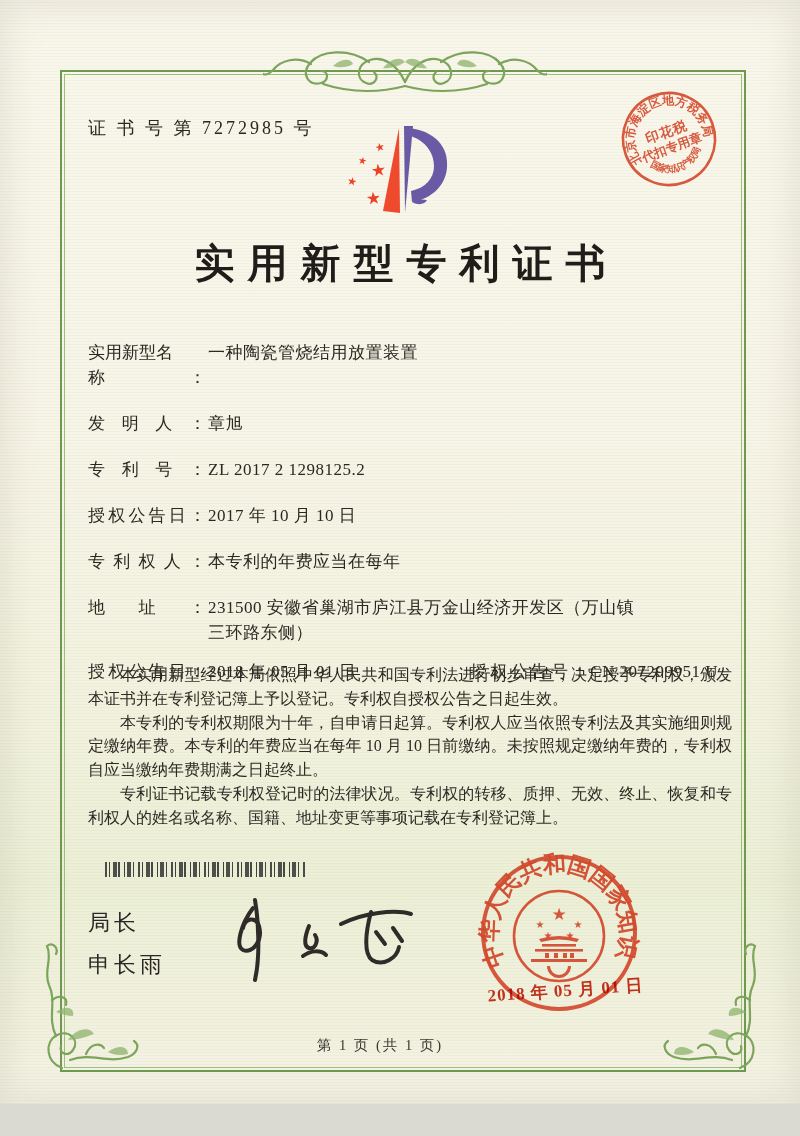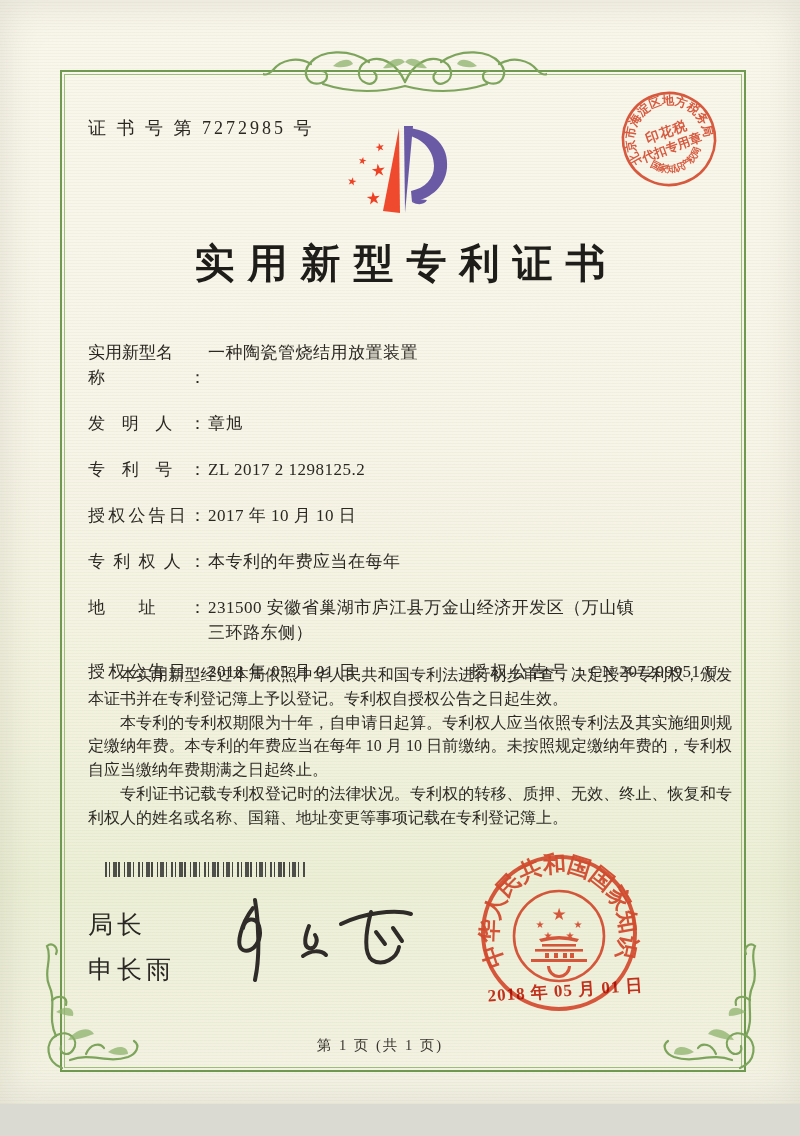--- a/index.html
+++ b/index.html
@@ -31,21 +31,21 @@
   .auth-right{margin-left:auto;display:flex;}
   .paras{position:absolute;left:88px;top:663px;width:644px;font-size:16px;line-height:23.8px;
     text-align:justify;color:#2d2a25;}
   .paras p{margin:0;text-indent:2em;}
   .barcode{position:absolute;left:105px;top:862px;width:202px;height:15px;opacity:.85;
     background:repeating-linear-gradient(90deg,
       #2f2f2f 0 2px,transparent 2px 4px,#222 4px 5px,transparent 5px 8px,
       #333 8px 12px,transparent 12px 13px,#2a2a2a 13px 15px,transparent 15px 19px,
       #222 19px 20px,transparent 20px 22px,#333 22px 26px,transparent 26px 28px,
       #2a2a2a 28px 29px,transparent 29px 33px);}
-  .sig-block{position:absolute;left:88px;top:908px;font-size:25px;letter-spacing:4px;color:#2a2724;}
+  .sig-block{position:absolute;left:88px;top:908px;font-size:22px;letter-spacing:4px;color:#2a2724;}
   .sig-block div{margin-bottom:12px;}
   .signature{position:absolute;left:213px;top:890px;}
   .tax-stamp{position:absolute;left:614px;top:84px;transform:rotate(-20deg);opacity:.92;mix-blend-mode:multiply;}
   .main-seal{position:absolute;left:464px;top:838px;mix-blend-mode:multiply;opacity:.95;}
   .seal-date{position:absolute;left:483px;top:979px;width:165px;text-align:center;
     font-size:17px;font-weight:bold;color:#cf3420;letter-spacing:1px;transform:rotate(-4deg);
     mix-blend-mode:multiply;}
   .footer{position:absolute;left:0;top:1036px;width:760px;text-align:center;font-size:14.5px;
     letter-spacing:2px;color:#3a362f;}
   .orn{position:absolute;pointer-events:none;}

